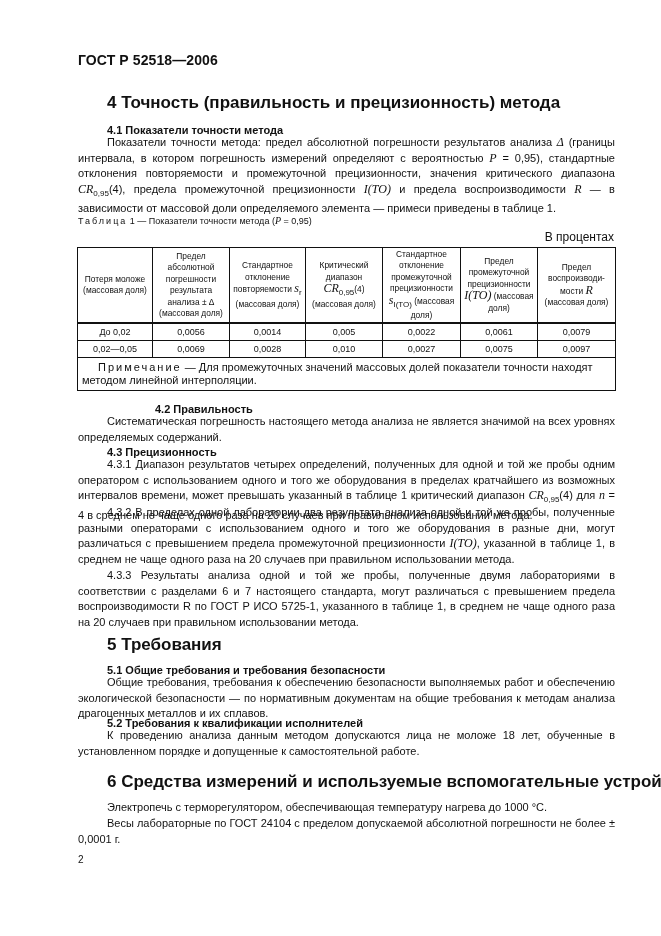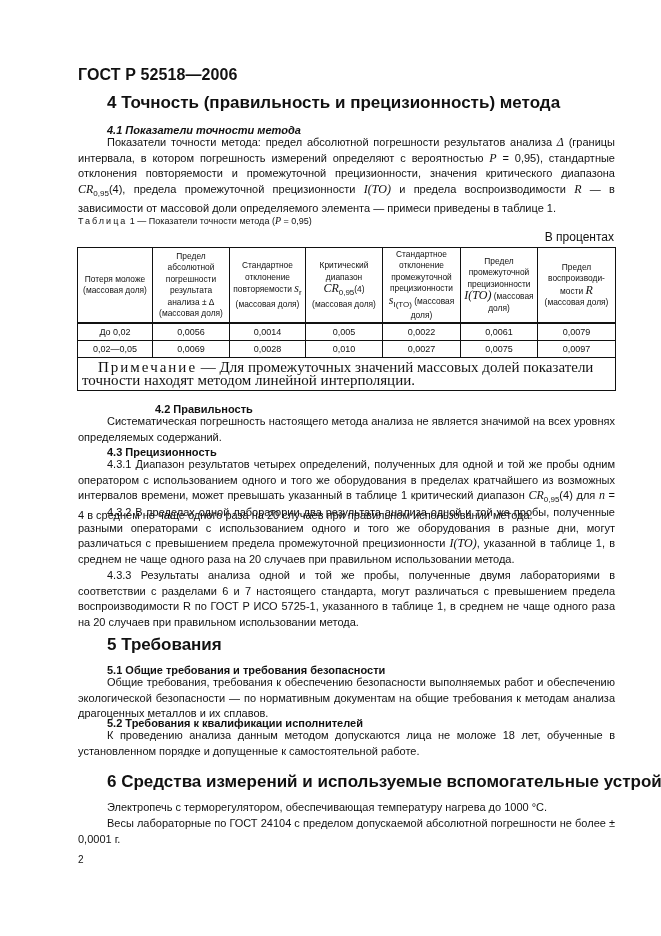--- a/index.html
+++ b/index.html
@@ -1,45 +1,45 @@
 <!DOCTYPE html>
 <html><head>
 <meta charset="utf-8">
 <style>
   html, body { margin:0; padding:0; background:#ffffff; }
   body { width:661px; height:936px; position:relative; overflow:hidden;
          font-family:"Liberation Sans", sans-serif; color:#111; }
   .abs { position:absolute; }
-  .doc-code { left:78px; top:66px; font-size:16px; font-weight:bold; letter-spacing:0.1px; }
+  .doc-code { left:78px; top:52px; font-size:14px; font-weight:bold; letter-spacing:0.1px; }
   .h1 { font-size:17px; font-weight:bold; left:107px; white-space:nowrap; }
   .h2 { font-size:11px; font-weight:bold; left:107px; white-space:nowrap; }
   .para { left:78px; width:537px; font-size:11px; line-height:15.6px; text-align:justify; }
   .para .ind { display:inline-block; width:29px; }
   .it { font-family:"Liberation Serif", serif; font-style:italic; font-size:12px; }
   .sub { font-size:8px; vertical-align:-3px; }
   .tcap { left:78px; top:215px; font-size:9px; }
   .tcap .sp { letter-spacing:2px; }
   .units { right:47px; top:230px; font-size:12px; }
   table.t1 { position:absolute; left:77px; top:247px; width:538px; border-collapse:collapse;
              font-size:8.4px; table-layout:fixed; }
   table.t1 th, table.t1 td { border:1px solid #111; text-align:center; padding:0 2px; font-weight:normal; }
   table.t1 thead th { height:74px; line-height:11.5px; border-bottom:2px solid #111; }
   table.t1 tbody td { height:16px; font-size:9px; }
-  table.t1 td.note { text-align:left; padding:3px 4px; line-height:13px; font-size:15px; height:auto;font-family:Liberation Serif, serif; }
+  table.t1 td.note { text-align:left; padding:3px 4px; line-height:13px; font-size:11px; height:auto; }
   .sp2 { letter-spacing:2px; }
   .pagenum { left:78px; top:854px; font-size:10px; }
 </style>
 </head>
 <body>
 
 <div class="abs doc-code">ГОСТ Р 52518—2006</div>
 
 <div class="abs h1" style="top:93px;">4  Точность (правильность и прецизионность) метода</div>
 
-<div class="abs h2" style="top:124px;font-style:italic;">4.1  Показатели точности метода</div>
+<div class="abs h2" style="top:124px;">4.1  Показатели точности метода</div>
 <div class="abs para" style="top:135px;"><span class="ind"></span><span>Показатели точности метода: предел абсолютной погрешности результатов анализа </span><span class="it">Δ</span><span> (границы интервала, в котором погрешность измерений определяют с вероятностью </span><span class="it">P</span><span> = 0,95), стандартные отклонения повторяемости и промежуточной прецизионности, значения критического диапазона </span><span class="it">CR</span><span class="sub">0,95</span><span>(4), предела промежуточной прецизионности </span><span class="it">I(TO)</span><span> и предела воспроизводимости </span><span class="it">R</span><span> — в зависимости от массовой доли определяемого элемента — примеси приведены в таблице 1.</span></div>
 
 <div class="abs tcap"><span class="sp">Таблица</span><span> 1 — Показатели точности метода (</span><span class="it" style="font-size:10px">P</span><span> = 0,95)</span></div>
 <div class="abs units">В процентах</div>
 
 <table class="t1">
   <colgroup>
     <col style="width:75px">
       <col style="width:77px">
       <col style="width:76px">

